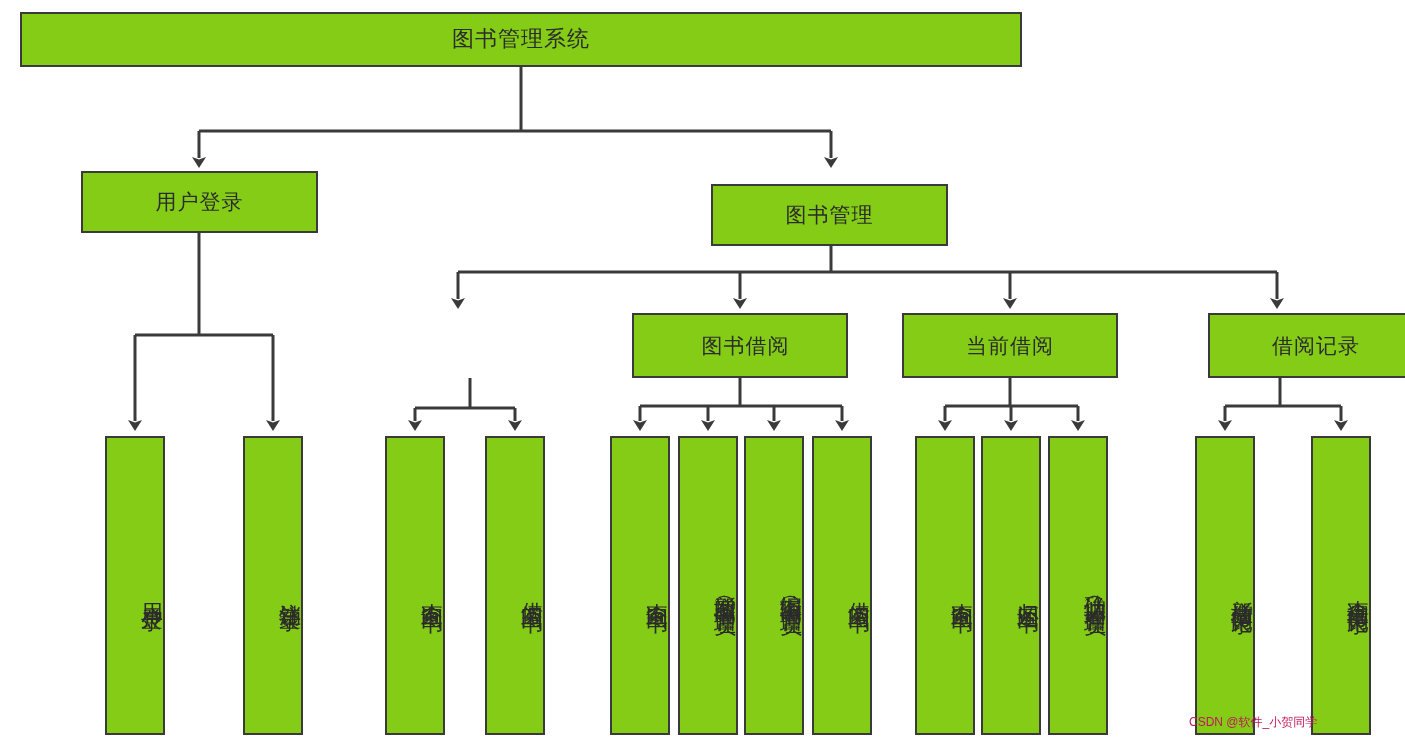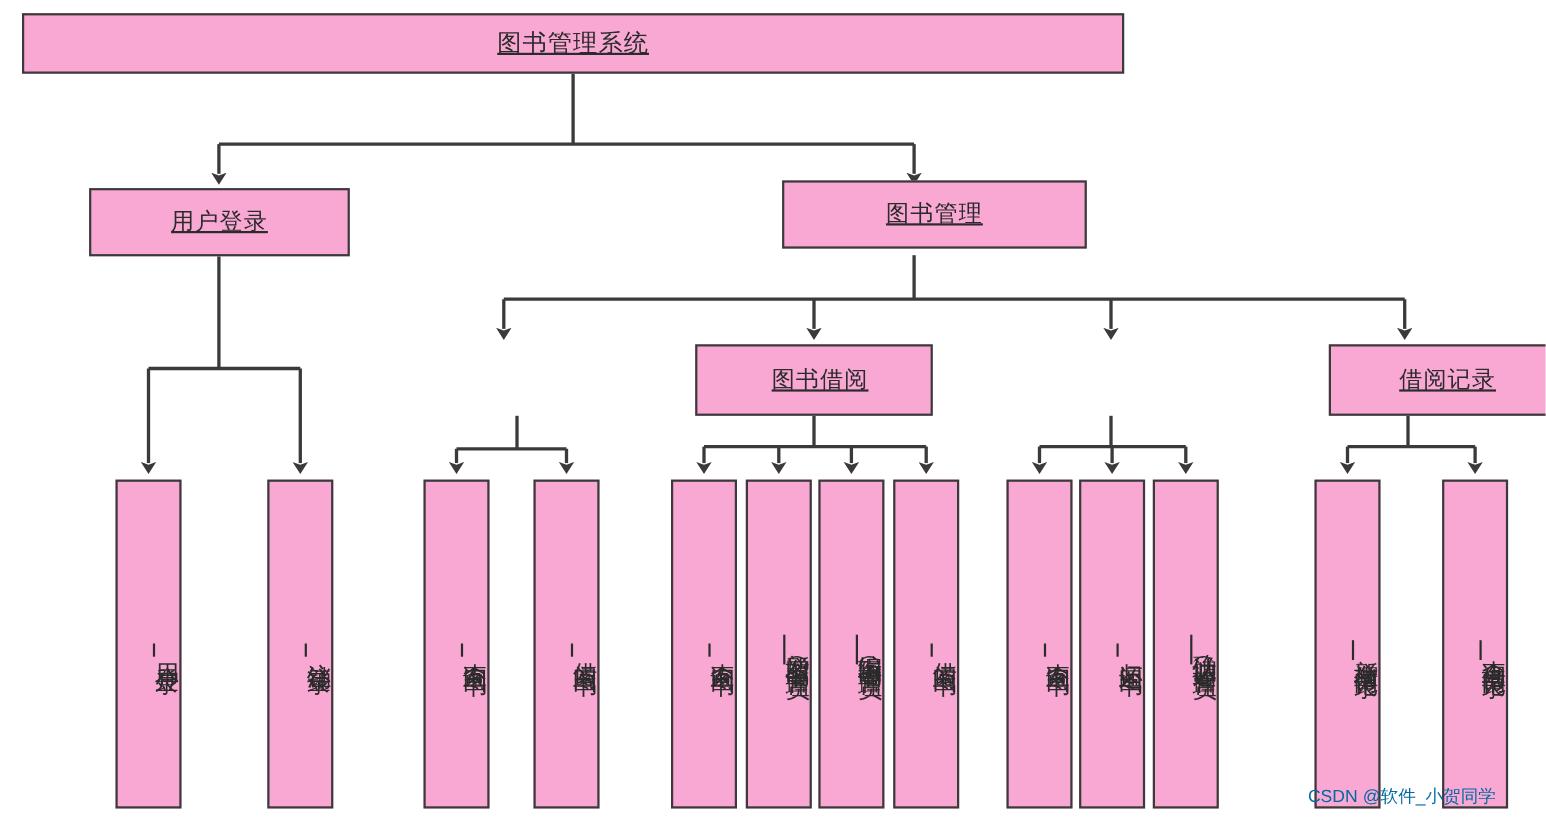--- a/index.html
+++ b/index.html
@@ -8,27 +8,26 @@
     background:#ffffff;
     font-family:"Liberation Sans","DejaVu Sans",sans-serif;
     overflow:hidden;
   }
   #diagram{position:relative;width:1405px;height:747px;}
   svg#wires{position:absolute;left:0;top:0;width:1405px;height:747px;}
 
   .node{
     position:absolute;
     box-sizing:border-box;
-    background:#f9a8d4;
+    background:#84cc16;
     border:2px solid #3a3a3a;
     display:flex;
     align-items:center;
     justify-content:center;
     color:#2b2b2b;
-    text-decoration:underline;
   }
   .node .lbl{
     display:block;
     text-align:center;
     line-height:1.12;
     white-space:pre;
   }
   .h-node .lbl{font-size:21px;letter-spacing:1px;}
   .root .lbl{font-size:22px;letter-spacing:1px;}
   .v-node{
@@ -41,22 +40,22 @@
   .v-node .lbl{
     writing-mode:vertical-rl;
     text-orientation:upright;
     font-size:22px;
     letter-spacing:3px;
     line-height:1;
   }
   .watermark{
     position:absolute;
     left:1189px;top:714px;
-    font-size:16px;
-    color:#0369a1;
+    font-size:12px;
+    color:#be185d;
     white-space:nowrap;
     pointer-events:none;
   }
 </style>
 </head>
 <body>
 
 <div id="diagram">
 
   <svg id="wires" viewBox="0 0 1405 747">
@@ -109,26 +108,29 @@
     </g>
   </svg>
 
   <div class="node root h-node" style="left:20px;top:12px;width:1002px;height:55px;">
     <span class="lbl">图书管理系统</span>
   </div>
 
   <div class="node h-node" style="left:81px;top:171px;width:237px;height:62px;">
     <span class="lbl">用户登录</span>
   </div>
-  <div class="node h-node" style="left:711px;top:164px;width:277px;height:62px;">
+  <div class="node h-node" style="left:711px;top:184px;width:237px;height:62px;">
     <span class="lbl">图书管理</span>
   </div>
 
   <div class="node h-node" style="left:632px;top:313px;width:216px;height:65px;padding-left:11px;">
     <span class="lbl">图书借阅</span>
+  </div>
+  <div class="node h-node" style="left:902px;top:313px;width:216px;height:65px;">
+    <span class="lbl">当前借阅</span>
   </div>
   <div class="node h-node" style="left:1172px;top:313px;width:216px;height:65px;margin-left:36px;">
     <span class="lbl">借阅记录</span>
   </div>
 
   <div class="node v-node" style="left:105px;top:436px;width:60px;height:299px;">
     <span class="lbl">用户登录</span>
   </div>
   <div class="node v-node" style="left:243px;top:436px;width:60px;height:299px;">
     <span class="lbl">注销登录</span>

